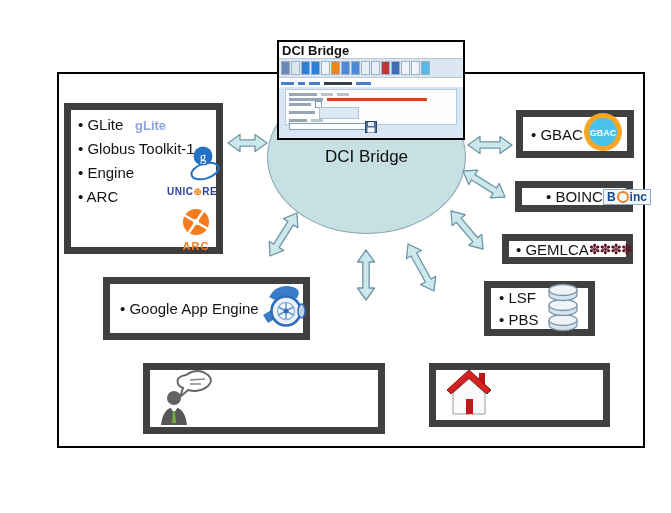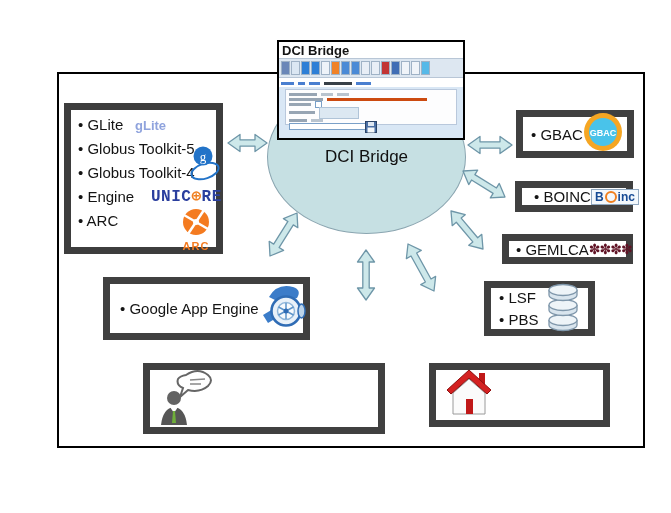--- a/index.html
+++ b/index.html
@@ -23,29 +23,29 @@
   .cbox{background:#fff;border:7px solid #404040;z-index:3;box-sizing:border-box;}
   .cbox .txt{font-size:15px;white-space:nowrap;}
   .bullet::before{content:"• ";}
 
   #middleware-box{left:64px;top:103px;width:159px;height:151px;border-color:#3d3d3d;}
   #middleware-box ul{list-style:none;margin:0;padding:3px 0 0 7px;}
   #middleware-box li{font-size:15px;line-height:24px;white-space:nowrap;}
   .glite-logo{position:absolute;left:64px;top:8px;font-size:13px;font-weight:bold;color:#4a5cb8;}
   .glite-logo i{font-style:normal;color:#8fa3dd;}
   .globus-logo{position:absolute;left:113px;top:33px;}
-  .unicore-logo{position:absolute;left:80px;top:76px;font-size:16px;font-weight:900;
-    color:#2b3f9e;letter-spacing:.5px;font-family:Liberation Mono, monospace;}
+  .unicore-logo{position:absolute;left:96px;top:76px;font-size:10px;font-weight:900;
+    color:#2b3f9e;letter-spacing:.5px;}
   .unicore-logo .uo{color:#f08020;}
   .arc-logo{position:absolute;left:102px;top:94px;}
 
   #gbac-box{left:516px;top:110px;width:118px;height:48px;display:flex;align-items:center;
     justify-content:space-between;padding:0 5px 0 8px;}
   #boinc-box{left:515px;top:181px;width:118px;height:31px;display:flex;align-items:center;
-    justify-content:space-between;padding:0 4px 0 12px;}
+    justify-content:space-between;padding:0 4px 0 24px;}
   .boinc-logo{display:inline-flex;align-items:center;border:1px solid #90a8c0;background:#f3f8fc;
     padding:1px 3px;color:#164a94;font-weight:bold;font-size:12px;line-height:12px;}
   .boinc-o{display:inline-block;width:8px;height:8px;border:2px solid #f08020;border-radius:50%;margin:0 1px;}
   #gemlca-box{left:502px;top:234px;width:131px;height:30px;display:flex;align-items:center;
     justify-content:space-between;padding:0 5px 0 7px;}
   .gemlca-glyphs{font-size:14px;color:#5f1224;letter-spacing:-1px;}
   #lsf-box{left:484px;top:281px;width:111px;height:55px;display:flex;align-items:center;
     justify-content:space-between;padding:0 8px;}
   #lsf-box .col div{font-size:15px;line-height:22px;}
   #gae-box{left:103px;top:277px;width:207px;height:63px;display:flex;align-items:center;
@@ -92,22 +92,21 @@
       <polygon points="0,0 12,-8.5 12,-3.2 37.39635614091387,-3.2 37.39635614091387,-8.5 49.39635614091387,0 37.39635614091387,8.5 37.39635614091387,3.2 12,3.2 12,8.5" transform="translate(463,171) rotate(31.7594800848128)" fill="#cde8ea" stroke="#6e96a8" stroke-width="1.3" stroke-linejoin="round"></polygon>
       <polygon points="0,0 12,-8.5 12,-3.2 37.678969393496885,-3.2 37.678969393496885,-8.5 49.678969393496885,0 37.678969393496885,8.5 37.678969393496885,3.2 12,3.2 12,8.5" transform="translate(451,211) rotate(49.899092453787766)" fill="#cde8ea" stroke="#6e96a8" stroke-width="1.3" stroke-linejoin="round"></polygon>
       <polygon points="0,0 12,-8.5 12,-3.2 41.71219600798314,-3.2 41.71219600798314,-8.5 53.71219600798314,0 41.71219600798314,8.5 41.71219600798314,3.2 12,3.2 12,8.5" transform="translate(408,244) rotate(61.0490047925332)" fill="#cde8ea" stroke="#6e96a8" stroke-width="1.3" stroke-linejoin="round"></polygon>
       <polygon points="0,0 12,-8.5 12,-3.2 38,-3.2 38,-8.5 50,0 38,8.5 38,3.2 12,3.2 12,8.5" transform="translate(366,250) rotate(90)" fill="#cde8ea" stroke="#6e96a8" stroke-width="1.3" stroke-linejoin="round"></polygon>
       <polygon points="0,0 12,-8.5 12,-3.2 38.774009099144415,-3.2 38.774009099144415,-8.5 50.774009099144415,0 38.774009099144415,8.5 38.774009099144415,3.2 12,3.2 12,8.5" transform="translate(297,213) rotate(122.12499844038754)" fill="#cde8ea" stroke="#6e96a8" stroke-width="1.3" stroke-linejoin="round"></polygon>
     </svg>
 
   <div id="middleware-box" class="abs cbox" style="position:absolute">
     <ul>
       <li class="bullet">GLite</li>
-      <li class="bullet">Globus Toolkit-5</li>
-      <li class="bullet">Globus Toolkit-4</li>
+      <li class="bullet">Globus Toolkit-1</li>
       <li class="bullet">Engine</li>
       <li class="bullet">ARC</li>
     </ul>
     <span class="glite-logo"><i>gLite</i></span>
     <span class="globus-logo">
       <svg width="38" height="40" viewBox="0 0 38 40">
         <ellipse cx="21" cy="28" rx="14" ry="7.5" fill="none" stroke="#2273c8" stroke-width="2" transform="rotate(-18 21 28)"></ellipse>
         <circle cx="19" cy="13" r="9.5" fill="#2273c8"></circle>
         <text x="19" y="17.5" fill="#fff" font-size="13" text-anchor="middle" font-family="Liberation Serif,serif">g</text>
       </svg>

